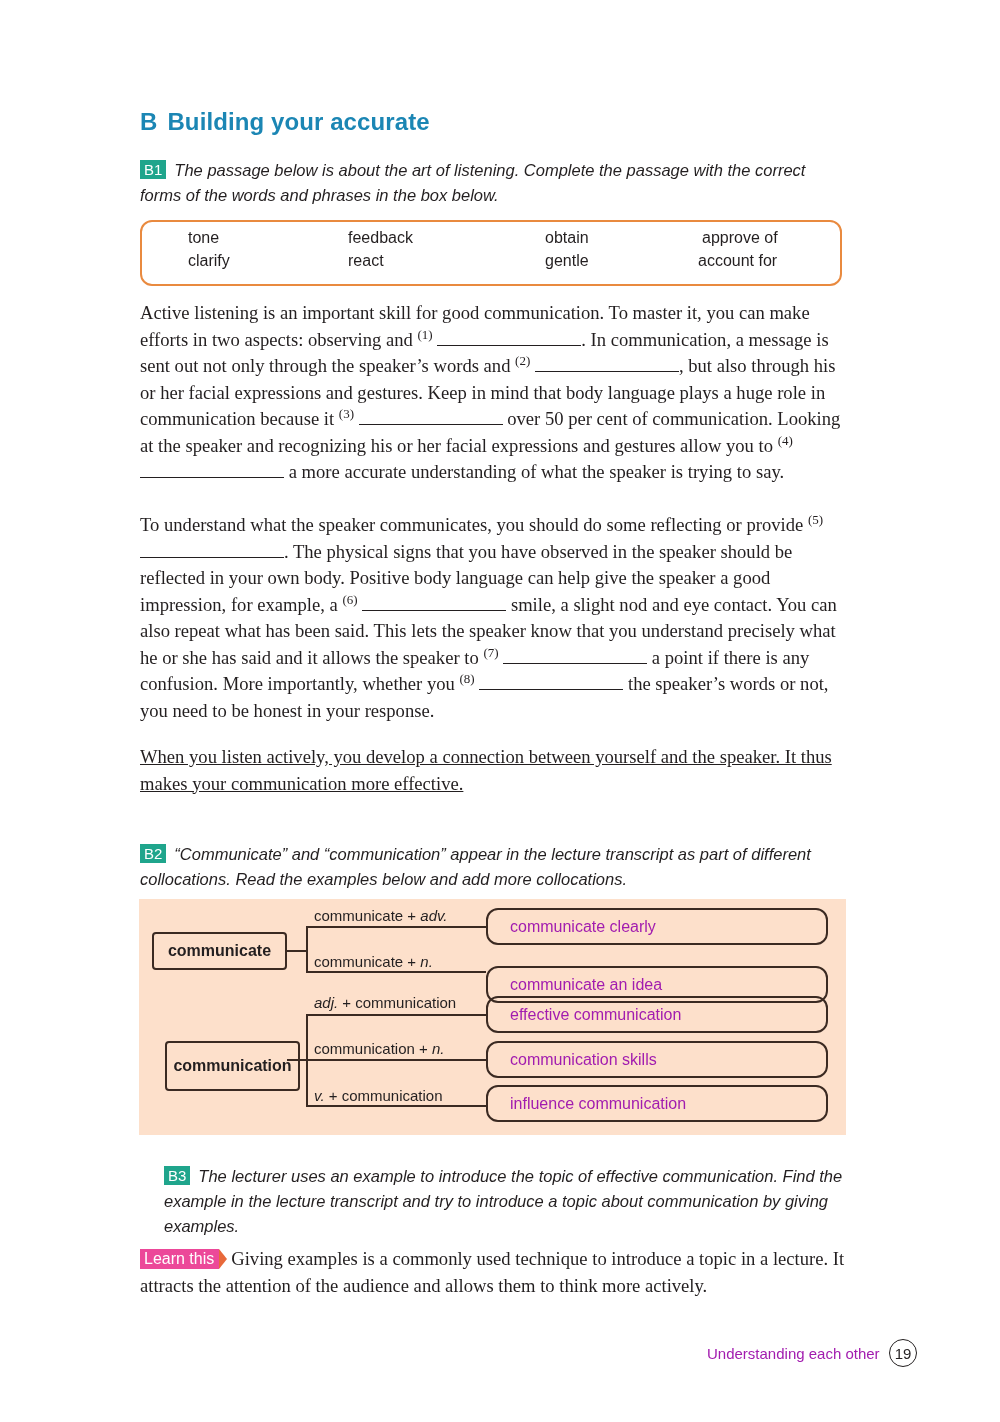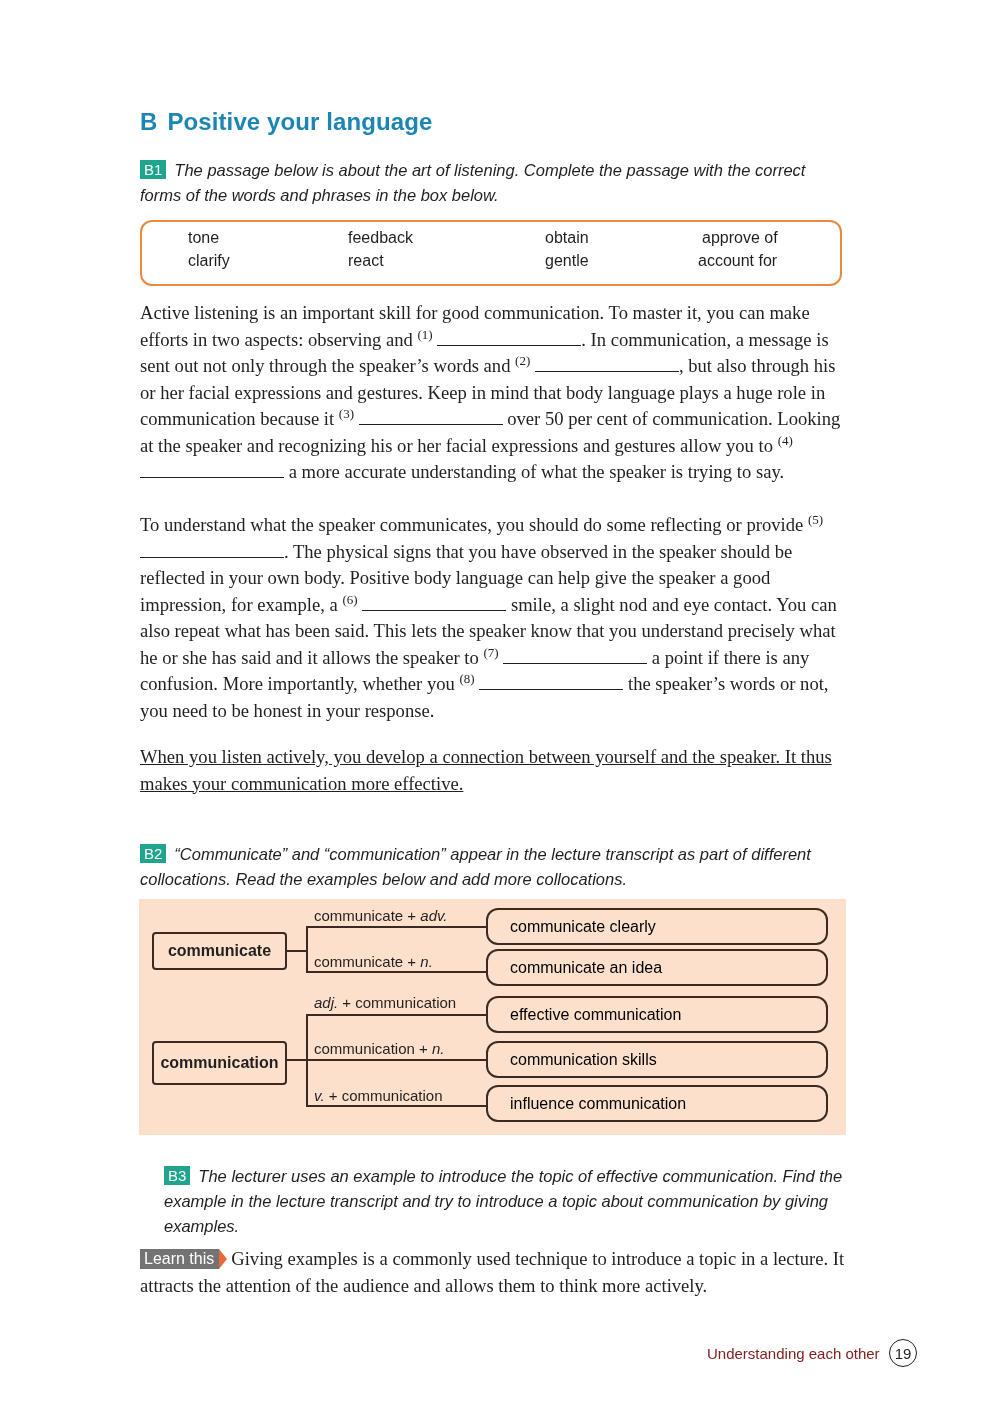--- a/index.html
+++ b/index.html
@@ -15,35 +15,35 @@
 
   .word-box { position: absolute; left: 140px; top: 220px; width: 702px; height: 66px; border: 2px solid #e98a3f; border-radius: 12px; box-sizing: border-box; }
   .word-box .w { position: absolute; font-size: 16px; color: #231f20; }
 
   .para { position: absolute; left: 140px; width: 712px; font-size: 18.6px; line-height: 26.5px; margin: 0; color: #231f20; }
   .para .num { font-size: 13px; vertical-align: 7px; line-height: 0; }
   .blank { display: inline-block; width: 144px; border-bottom: 1px solid #231f20; height: 14px; vertical-align: baseline; }
 
   .diagram { position: absolute; left: 139px; top: 899px; width: 707px; height: 236px; background: #fde0cb; }
   .node { position: absolute; border: 2px solid #3b2a22; border-radius: 4px; box-sizing: border-box; font-size: 16px; font-weight: bold; color: #231f20; display: flex; align-items: center; justify-content: center; }
-  .answer { position: absolute; left: 347px; width: 342px; height: 37px; border: 2px solid #3b2a22; border-radius: 12px; box-sizing: border-box; font-size: 16px; color: #000000; padding-left: 22px; display: flex; align-items: center; }
+  .answer { position: absolute; left: 347px; width: 342px; height: 37px; border: 2px solid #3b2a22; border-radius: 12px; box-sizing: border-box; font-size: 16px; color: #a21caf; padding-left: 22px; display: flex; align-items: center; }
   .branch-label { position: absolute; font-size: 15px; color: #231f20; white-space: nowrap; }
   .line { position: absolute; background: #3b2a22; }
 
-  .learn-tag { display: inline-block; position: relative; background: #737373; color: #ffffff; font-family: "Liberation Sans", "DejaVu Sans", sans-serif; font-size: 16px; line-height: 20px; padding: 0 5px 0 4px; margin-right: 12px; vertical-align: 1px; }
+  .learn-tag { display: inline-block; position: relative; background: #ec4899; color: #ffffff; font-family: "Liberation Sans", "DejaVu Sans", sans-serif; font-size: 16px; line-height: 20px; padding: 0 5px 0 4px; margin-right: 12px; vertical-align: 1px; }
   .learn-tag::after { content: ""; position: absolute; right: -8px; top: 0; border-top: 10px solid transparent; border-bottom: 10px solid transparent; border-left: 8px solid #e8693a; }
 
-  .footer-text { position: absolute; left: 707px; top: 1345px; font-size: 15px; color: #7f1d1d; }
+  .footer-text { position: absolute; left: 707px; top: 1345px; font-size: 15px; color: #a21caf; }
   .page-num { position: absolute; left: 889px; top: 1339px; width: 28px; height: 28px; border: 1.5px solid #231f20; border-radius: 50%; box-sizing: border-box; font-size: 15px; display: flex; align-items: center; justify-content: center; color: #231f20; }
 </style>
 </head>
 <body>
 
 <h2 class="section-title sans">
-  <span class="letter">B</span><span>Positive your language</span>
+  <span class="letter">B</span><span>Building your accurate</span>
 </h2>
 
 <div class="task sans" style="top:158px;">
   <span class="badge sans">B1</span><span>The passage below is about the art of listening. Complete the passage with the correct forms of the words and phrases in the box below.</span>
 </div>
 
 <div class="word-box sans">
   <span class="w" style="left:46px; top:7px;">tone</span>
   <span class="w" style="left:206px; top:7px;">feedback</span>
   <span class="w" style="left:403px; top:7px;">obtain</span>
@@ -64,41 +64,41 @@
 
 <p class="para serif" style="top:744px;text-decoration:underline;">When you listen actively, you develop a connection between yourself and the speaker. It thus makes your communication more effective.</p>
 
 <div class="task sans" style="top:842px;">
   <span class="badge sans">B2</span><span>“Communicate” and “communication” appear in the lecture transcript as part of different collocations. Read the examples below and add more collocations.</span>
 </div>
 
 <div class="diagram sans">
 
   <div class="node" style="left:13px; top:33px; width:135px; height:38px;">communicate</div>
-  <div class="node" style="left:13px; top:142px; width:135px; height:44px;">communication</div>
+  <div class="node" style="left:26px; top:142px; width:135px; height:50px;">communication</div>
 
   <div class="line" style="left:148px; top:51px; width:20px; height:2px;"></div>
   <div class="line" style="left:167px; top:27px; width:2px; height:46px;"></div>
   <div class="line" style="left:167px; top:27px; width:180px; height:2px;"></div>
   <div class="line" style="left:167px; top:72px; width:180px; height:2px;"></div>
 
   <div class="line" style="left:148px; top:160px; width:20px; height:2px;"></div>
   <div class="line" style="left:167px; top:115px; width:2px; height:92px;"></div>
   <div class="line" style="left:167px; top:115px; width:180px; height:2px;"></div>
   <div class="line" style="left:167px; top:160px; width:180px; height:2px;"></div>
   <div class="line" style="left:167px; top:206px; width:180px; height:2px;"></div>
 
   <div class="branch-label" style="left:175px; top:8px;"><span>communicate + </span><i>adv.</i><span></span></div>
   <div class="branch-label" style="left:175px; top:54px;"><span>communicate + </span><i>n.</i><span></span></div>
   <div class="branch-label" style="left:175px; top:95px;"><span></span><i>adj.</i><span> + communication</span></div>
   <div class="branch-label" style="left:175px; top:141px;"><span>communication + </span><i>n.</i><span></span></div>
   <div class="branch-label" style="left:175px; top:188px;"><span></span><i>v.</i><span> + communication</span></div>
 
   <div class="answer" style="top:9px;">communicate clearly</div>
-  <div class="answer" style="top:50px;">communicate an idea</div>
+  <div class="answer" style="top:67px;">communicate an idea</div>
   <div class="answer" style="top:97px;">effective communication</div>
   <div class="answer" style="top:142px;">communication skills</div>
   <div class="answer" style="top:186px;">influence communication</div>
 </div>
 
 <div class="task sans" style="top:1164px;margin-left:24px;">
   <span class="badge sans">B3</span><span>The lecturer uses an example to introduce the topic of effective communication. Find the example in the lecture transcript and try to introduce a topic about communication by giving examples.</span>
 </div>
 
 <p class="para serif" style="top:1246px;">

